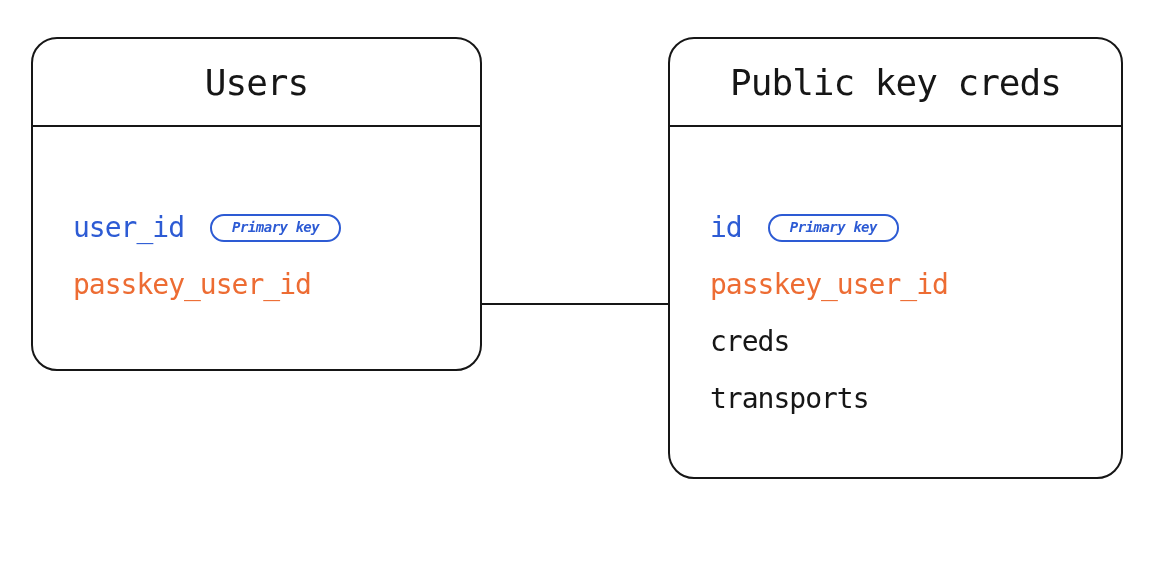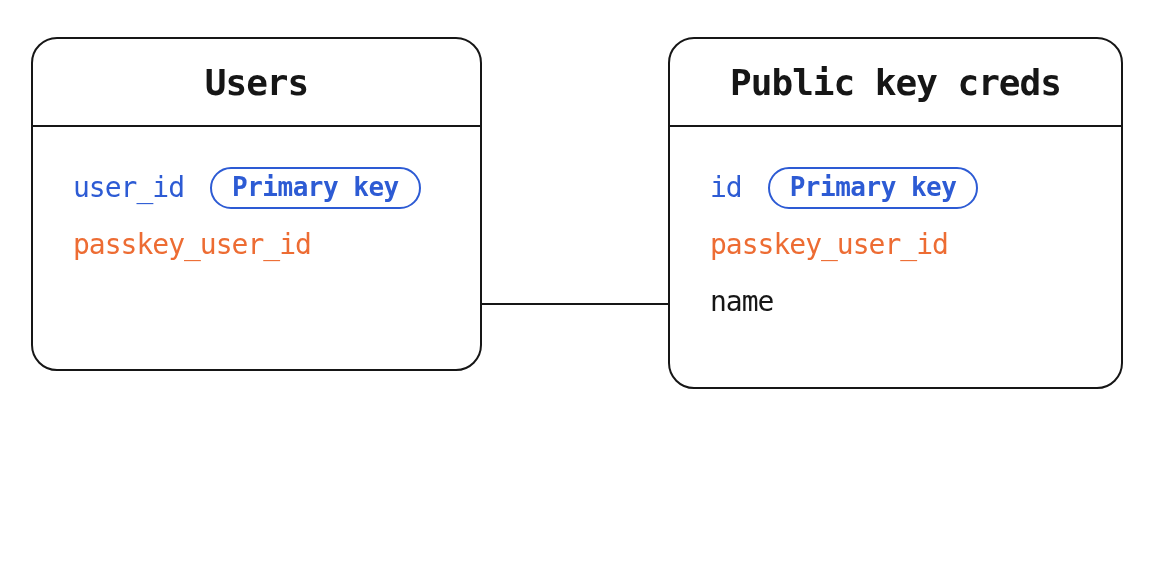--- a/index.html
+++ b/index.html
@@ -36,60 +36,62 @@
   .table-users {
     left: 31px;
     top: 37px;
     width: 451px;
     height: 334px;
   }
   .table-creds {
     left: 668px;
     top: 37px;
     width: 455px;
-    height: 352px;
+    height: 442px;
   }
   .table-title {
     box-sizing: border-box;
     height: 88px;
     border-bottom: 2px solid var(--line, #161616);
     display: flex;
     align-items: center;
     justify-content: center;
     font-size: 36px;
-    font-weight: bold;
+    font-weight: normal;
     color: var(--text, #161616);
     letter-spacing: -1px;
   }
   .fields {
     padding: 32px 0 0 40px;
+    margin-top: 40px;
   }
   .field-row {
     height: 57px;
     display: flex;
     align-items: center;
   }
   .field-name {
     font-size: 28px;
     letter-spacing: -1px;
     white-space: nowrap;
   }
   .field-name.plain { color: var(--text, #161616); }
   .field-name.pk    { color: var(--pk, #2d5bd4); }
   .field-name.fk    { color: var(--fk, #ed6c33); }
   .badge {
     margin-left: 26px;
-    font-size: 26px;
+    font-size: 14px;
     font-weight: bold;
     color: var(--pk, #2d5bd4);
     border: 2px solid var(--pk, #2d5bd4);
     border-radius: 999px;
     padding: 3px 20px 5px 20px;
     letter-spacing: -0.5px;
     white-space: nowrap;
+    font-style: italic;
   }
 </style>
 </head>
 <body style="--line: #161616; --text: #161616; --pk: #2d5bd4; --fk: #ed6c33;">
 
 <div class="diagram">
 
   <div class="connector"></div>
 
   <section class="table table-users">
@@ -109,18 +111,21 @@
     <header class="table-title">Public key creds</header>
     <div class="fields">
         <div class="field-row">
           <span class="field-name pk">id</span>
           <span class="badge">Primary key</span>
         </div>
         <div class="field-row">
           <span class="field-name fk">passkey_user_id</span>
         </div>
         <div class="field-row">
-          <span class="field-name plain">name</span>
+          <span class="field-name plain">creds</span>
+        </div>
+        <div class="field-row">
+          <span class="field-name plain">transports</span>
         </div>
       </div>
   </section>
 
 </div>
 
 </body></html>

